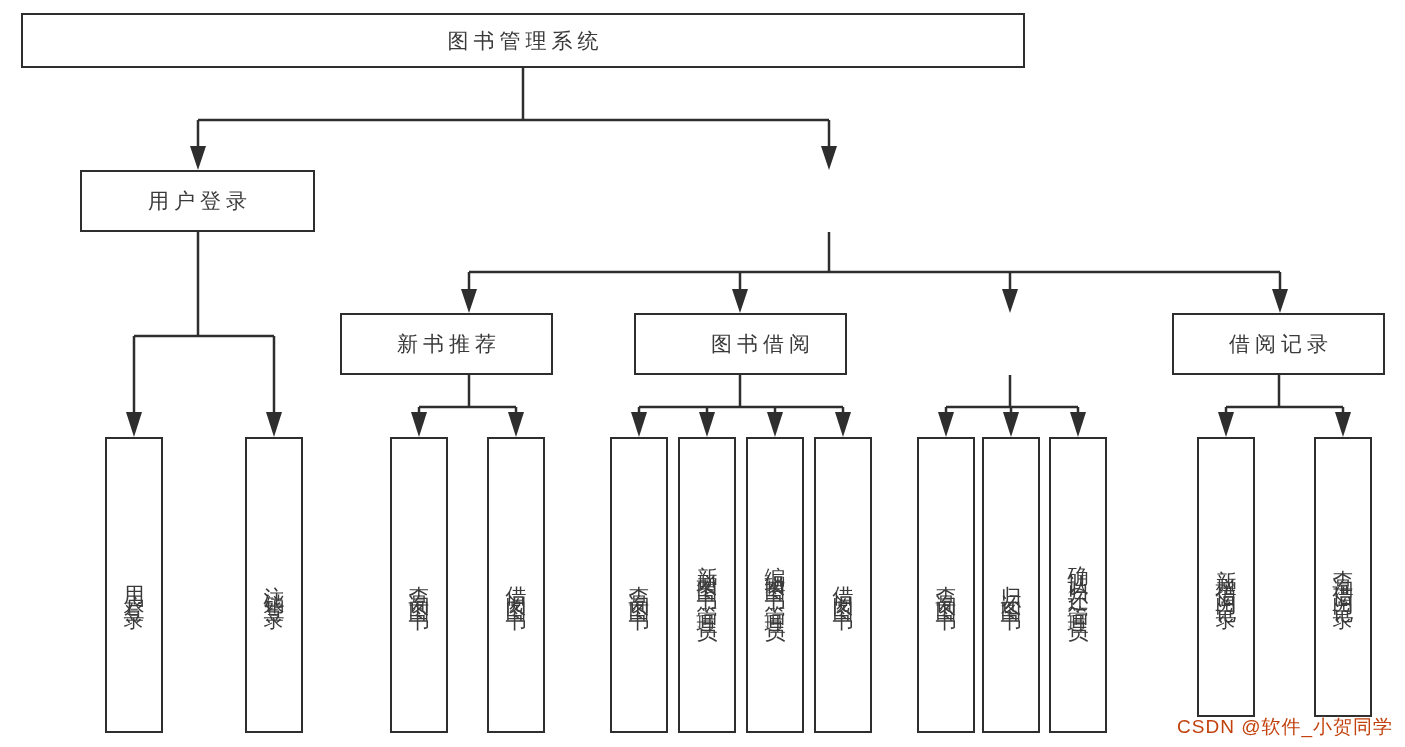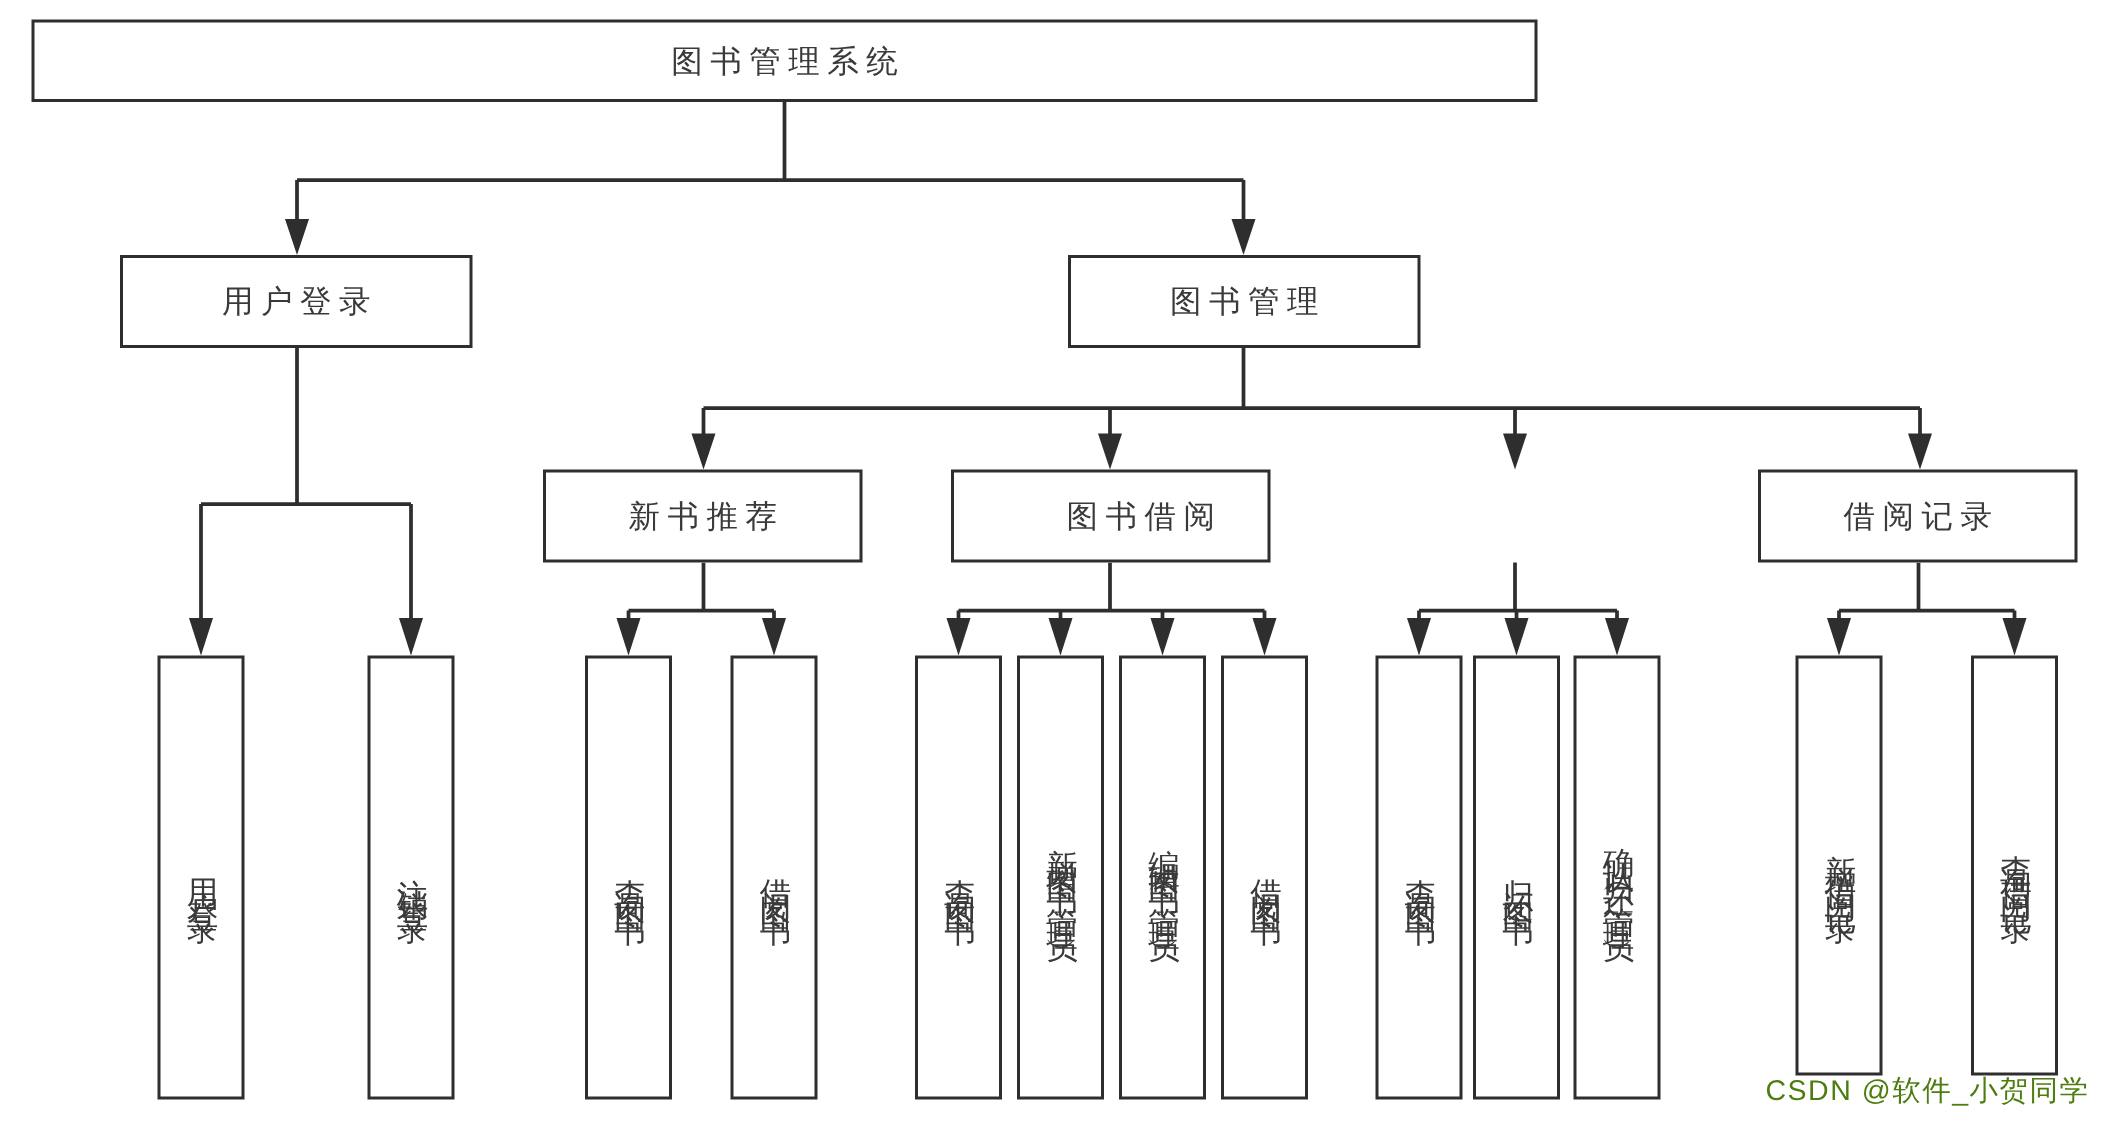--- a/index.html
+++ b/index.html
@@ -33,38 +33,38 @@
     text-orientation:mixed;
     letter-spacing:8px;
     font-size:21px;
     color:#3a3a3a;
   }
   
   .n-root            { left:21px;   top:13px;  width:1004px; height:55px; }
   .n-user-login      { left:80px;   top:170px; width:235px;  height:62px; }
   .n-book-mgmt       { left:712px;  top:170px; width:235px;  height:62px; }
   .n-l3              { top:313px; width:213px; height:62px; }
-  .n-new-book-rec    { left:362px; }
+  .n-new-book-rec    { left:340px; }
   .n-book-borrow     { left:634px;padding-left:40px; }
   .n-current-borrow  { left:904px; }
   .n-borrow-records  { left:1172px; }
   .leaf              { top:437px; width:58px; height:296px; }
   .leaf-short        { height:280px; }
   .lf1  { left:105px; }  .lf2  { left:245px; }
   .lf3  { left:390px; }  .lf4  { left:487px; }
   .lf5  { left:610px; }  .lf6  { left:678px; }
   .lf7  { left:746px; }  .lf8  { left:814px; }
   .lf9  { left:917px; }  .lf10 { left:982px; }
   .lf11 { left:1049px; }
   .lf12 { left:1197px; } .lf13 { left:1314px; }
   .watermark {
     position:absolute;
     right:12px; bottom:7px;
     font-size:19px;
-    color:#4d7c0f;
+    color:#c2410c;
     letter-spacing:1px;
     text-shadow:0 0 2px #ffffff;
   }
 </style>
 </head>
 <body>
 
 <div id="canvas">
 
   <svg id="connector-layer" width="1405" height="747" viewBox="0 0 1405 747">
@@ -139,21 +139,20 @@
       <path d="M1226 407 V414"></path>
       <path d="M1343 407 V414"></path>
       <polygon points="1218,412 1234,412 1226,437"></polygon>
       <polygon points="1335,412 1351,412 1343,437"></polygon>
     </g>
   </svg>
 
   <div class="node hnode n-root">图书管理系统</div>
 
   <div class="node hnode n-user-login">用户登录</div>
-  <div class="node hnode n-book-mgmt">图书管理</div>
 
   <div class="node hnode n-l3 n-new-book-rec">新书推荐</div>
   <div class="node hnode n-l3 n-book-borrow">图书借阅</div>
   <div class="node hnode n-l3 n-borrow-records">借阅记录</div>
 
   <div class="node vnode leaf lf1">
     <span>用户登录</span>
   </div>
   <div class="node vnode leaf lf2">
     <span>注销登录</span>

